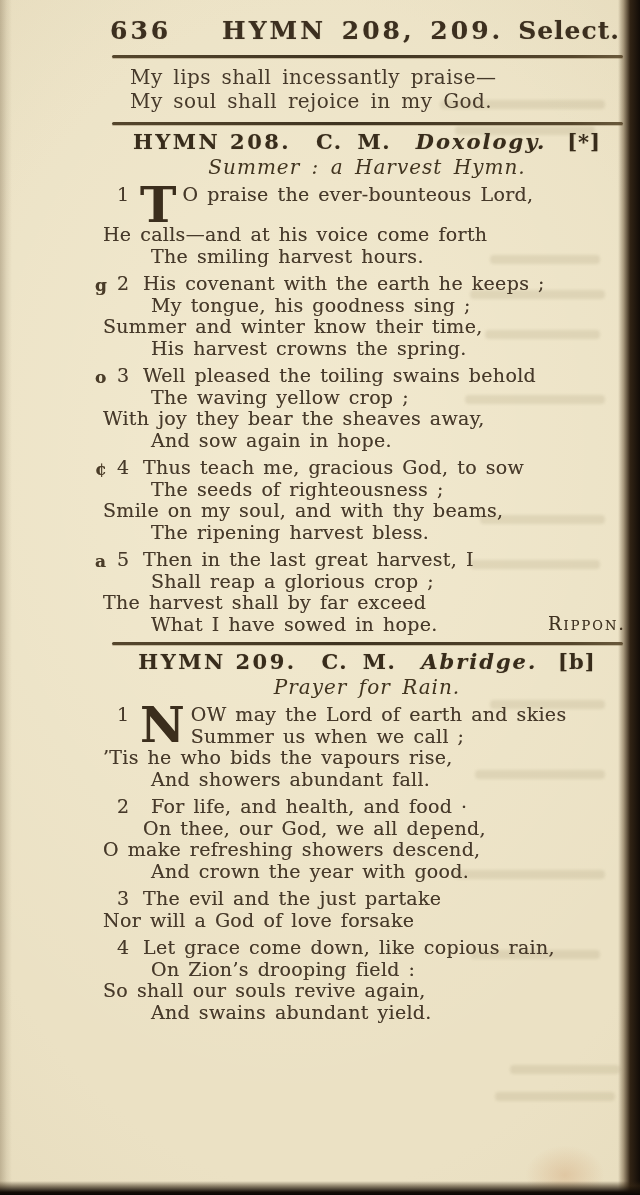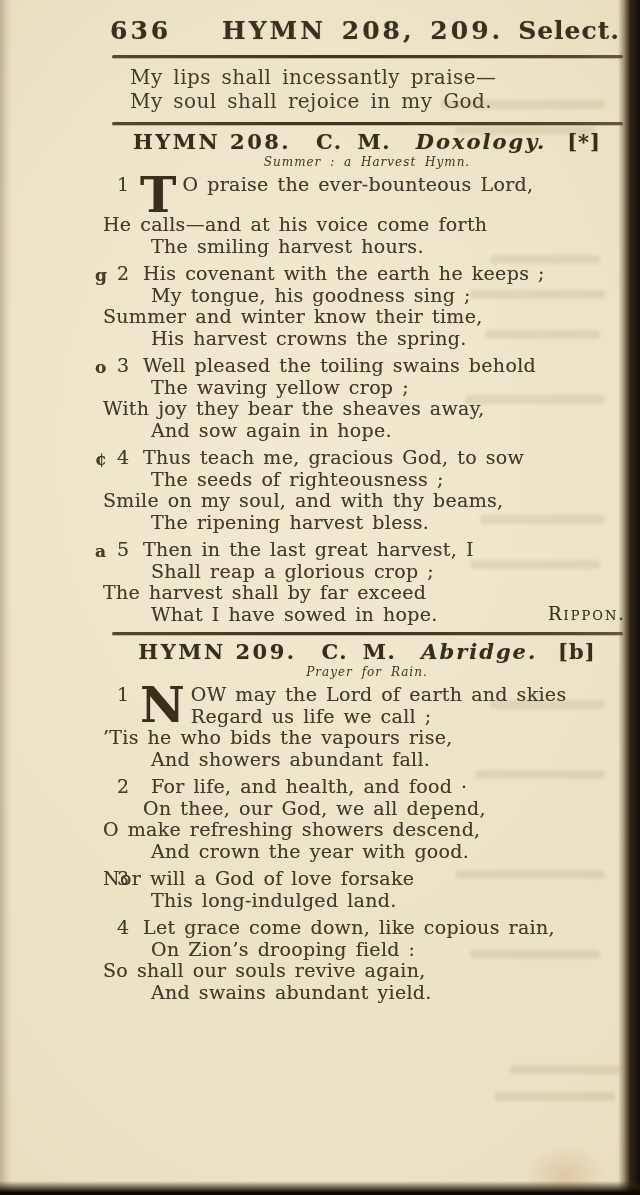--- a/index.html
+++ b/index.html
@@ -38,21 +38,21 @@
     text-align:center;margin:4px 18px 1px 112px;
     font-size:21px;color:#382c1b;font-weight:bold;letter-spacing:1.5px;
     text-shadow:0 0 1px rgba(60,45,25,0.3);
   }
   .hymn-head .hh-num{margin-right:16px;letter-spacing:2.5px;}
   .hymn-head .hh-meter{margin-right:16px;word-spacing:6px;}
   .hymn-head .hh-tune{font-style:italic;margin-right:12px;letter-spacing:2px;}
   .hymn-head .hh-mark{letter-spacing:1px;}
   .hymn-sub{
     text-align:center;margin:0 18px 5px 112px;
-    font-style:italic;font-size:12px;color:#41341f;letter-spacing:1px;word-spacing:4px;
+    font-style:italic;font-size:20px;color:#41341f;letter-spacing:1px;word-spacing:4px;
   }
   
   .stanza{
     position:relative;margin:3px 10px 6px 103px;
     font-size:19px;line-height:21.5px;word-spacing:2.5px;letter-spacing:0.3px;
     text-shadow:0 0 0.5px rgba(70,55,35,0.45);
   }
   .vnum{position:absolute;left:14px;top:0;font-size:19px;}
   .emark{position:absolute;left:-8px;top:2px;font-size:17px;font-weight:bold;color:#4a3c28;}
   .vline{white-space:nowrap;}
@@ -169,38 +169,38 @@
         <span class="hh-tune">Abridge.</span>
         <span class="hh-mark">[b]</span>
       </div>
       <div class="hymn-sub">Prayer for Rain.</div>
 
       <div class="stanza dc">
         <span class="vnum">1</span>
         <div class="dc-body">
           <span class="dropcap">N</span>
           <div class="vline">OW may the Lord of earth and skies</div>
-          <div class="vline ind2">Regard us life we call ;</div>
+          <div class="vline ind2">Summer us when we call ;</div>
         </div>
         <div class="vline l3">’Tis he who bids the vapours rise,</div>
         <div class="vline l4">And showers abundant fall.</div>
       </div>
 
       <div class="stanza">
         <span class="vnum">2</span>
         <div class="vline l4">For life, and health, and food ·</div>
         <div class="vline l1">On thee, our God, we all depend,</div>
         <div class="vline l3">O make refreshing showers descend,</div>
         <div class="vline l4">And crown the year with good.</div>
       </div>
 
       <div class="stanza">
         <span class="vnum">3</span>
+        <div class="vline l1">The evil and the just partake</div>
         <div class="vline l3">Nor will a God of love forsake</div>
-        <div class="vline l4">This long-indulged land.</div>
       </div>
 
       <div class="stanza">
         <span class="vnum">4</span>
         <div class="vline l1">Let grace come down, like copious rain,</div>
         <div class="vline l4">On Zion’s drooping field :</div>
         <div class="vline l3">So shall our souls revive again,</div>
         <div class="vline l4">And swains abundant yield.</div>
       </div>
     </section>

